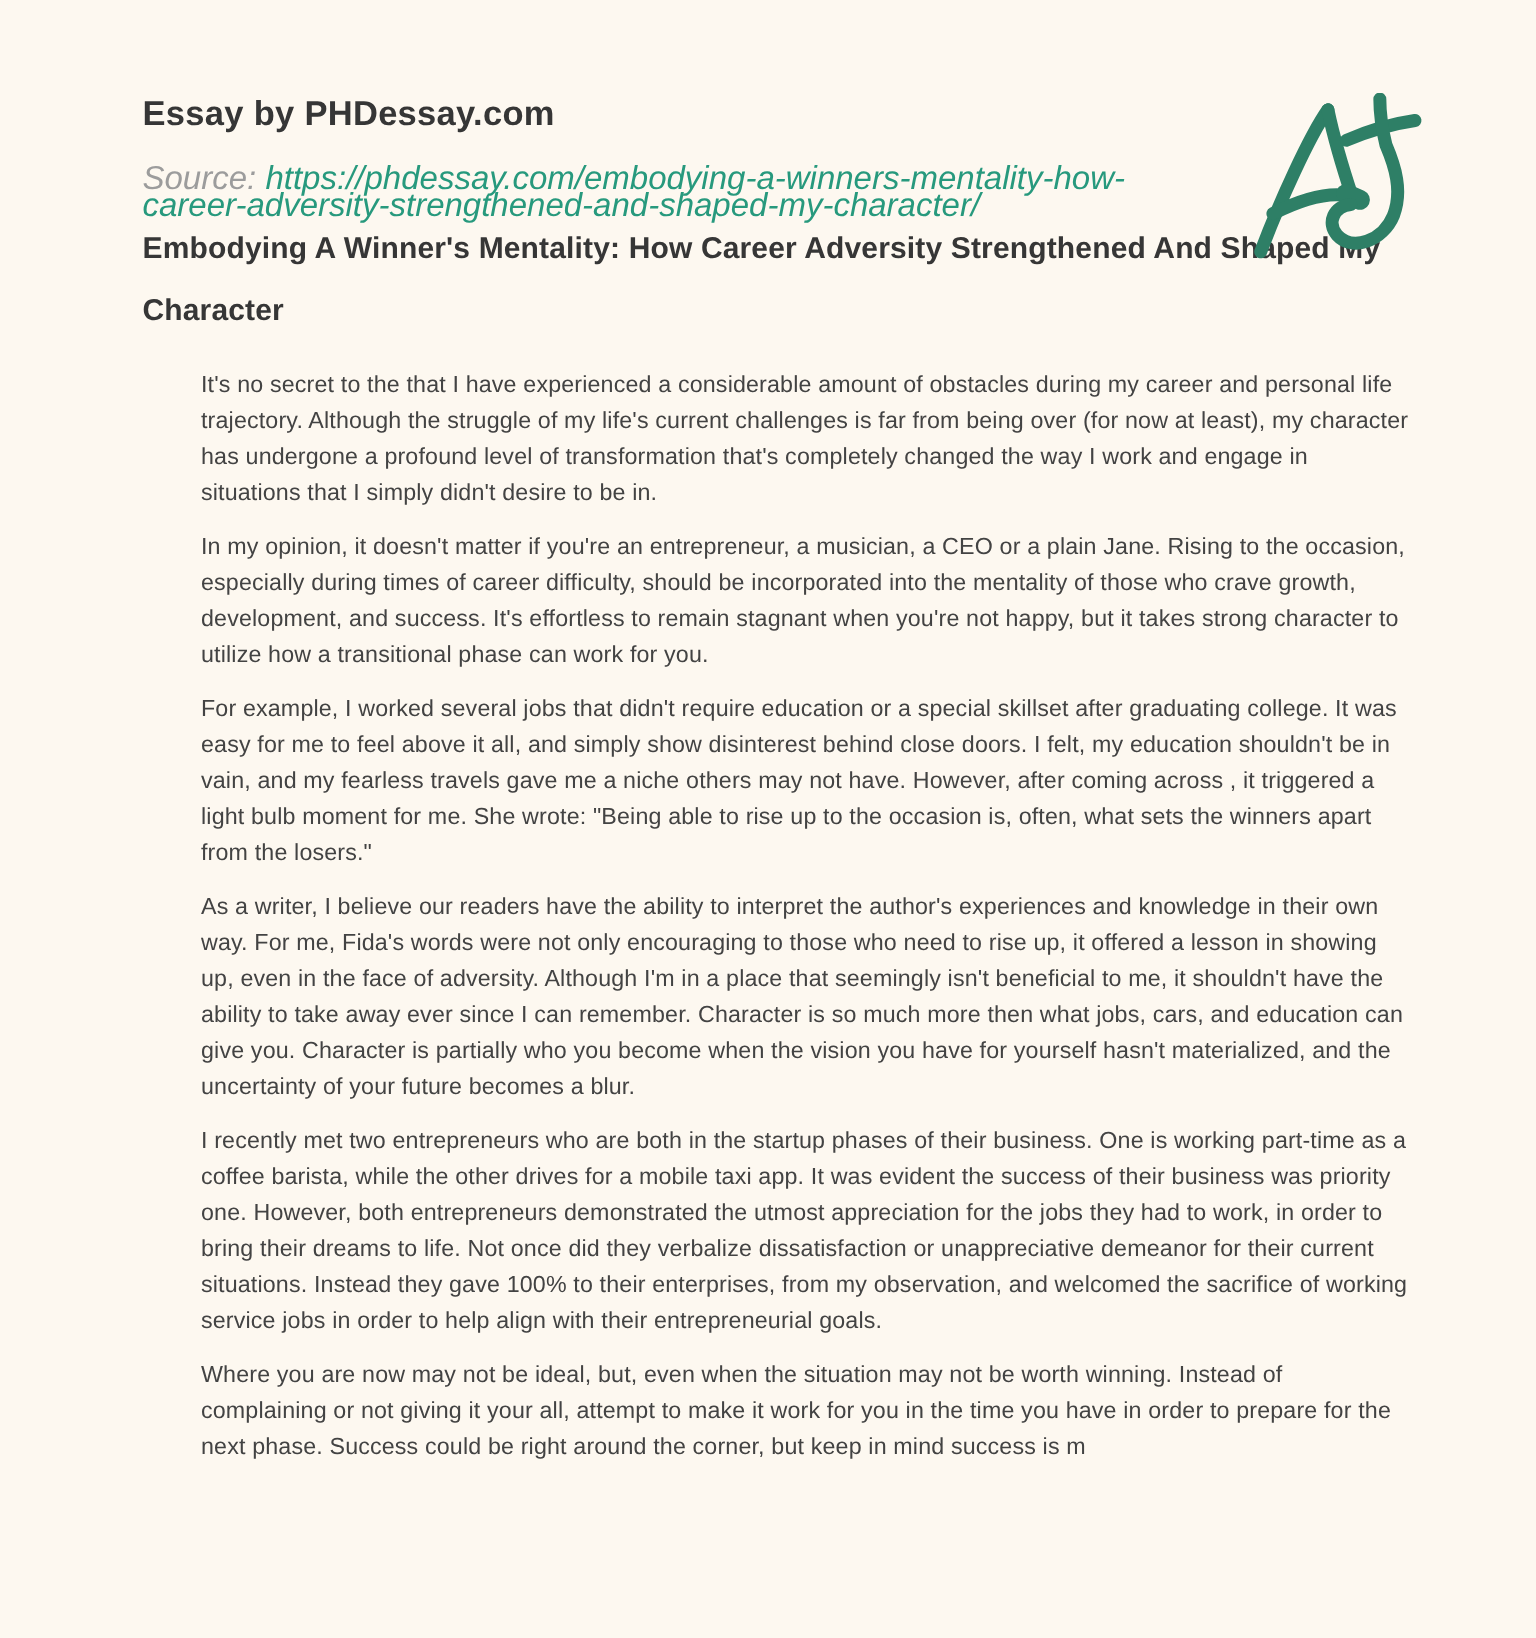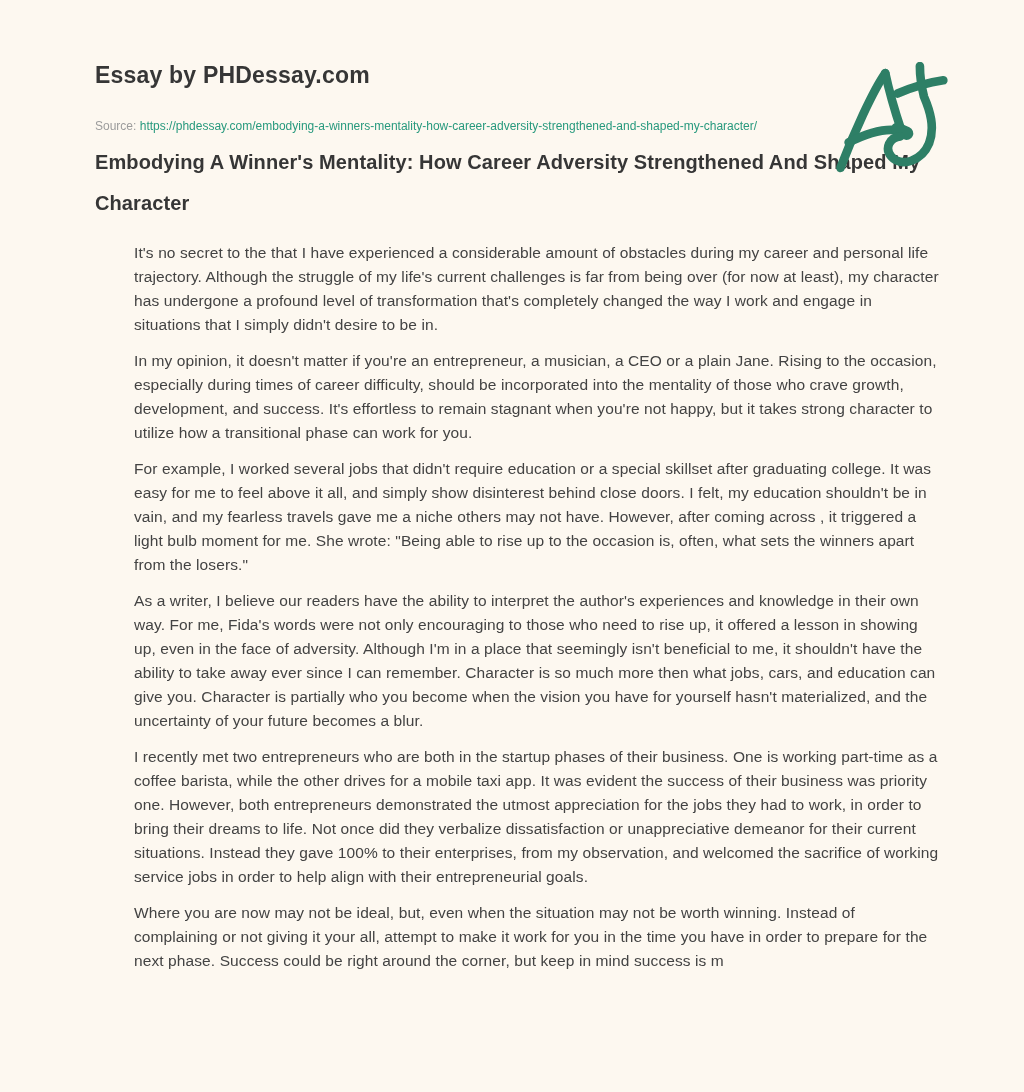--- a/index.html
+++ b/index.html
@@ -29,25 +29,26 @@
 
   .doc-heading {
     font-size: 23px;
     font-weight: bold;
     color: var(--heading, #363636);
     letter-spacing: 0.2px;
     margin-bottom: 21px;
   }
 
   .source-block {
-    font-size: 12px;
-    line-height: 32px;
+    font-size: 22px;
+    line-height: 18px;
     max-width: 665px;
     color: var(--muted, #9c9c9c);
     word-break: break-word;
+    font-style: italic;
   }
 
   .source-link {
     color: var(--green, #27997d);
     text-decoration: none;
     cursor: pointer;
   }
 
   .logo-box {
     position: absolute;

